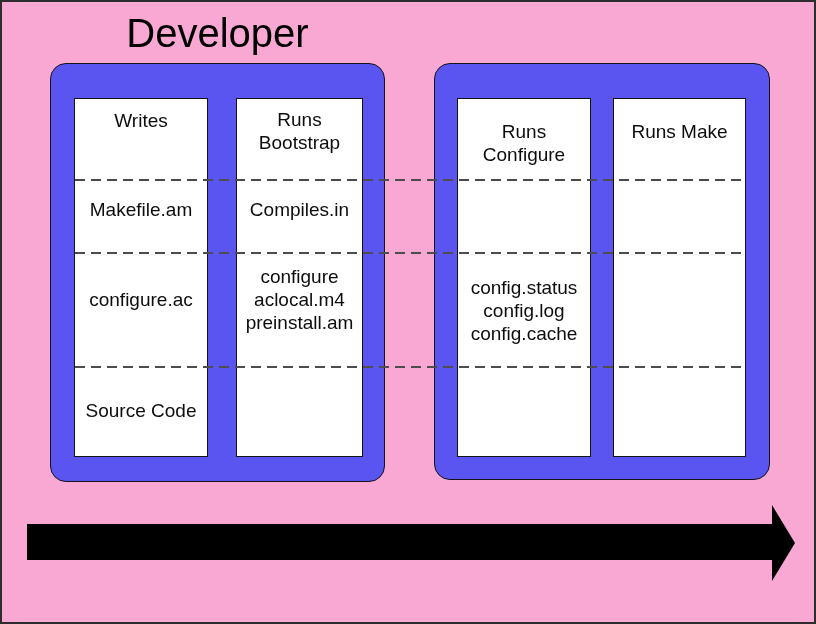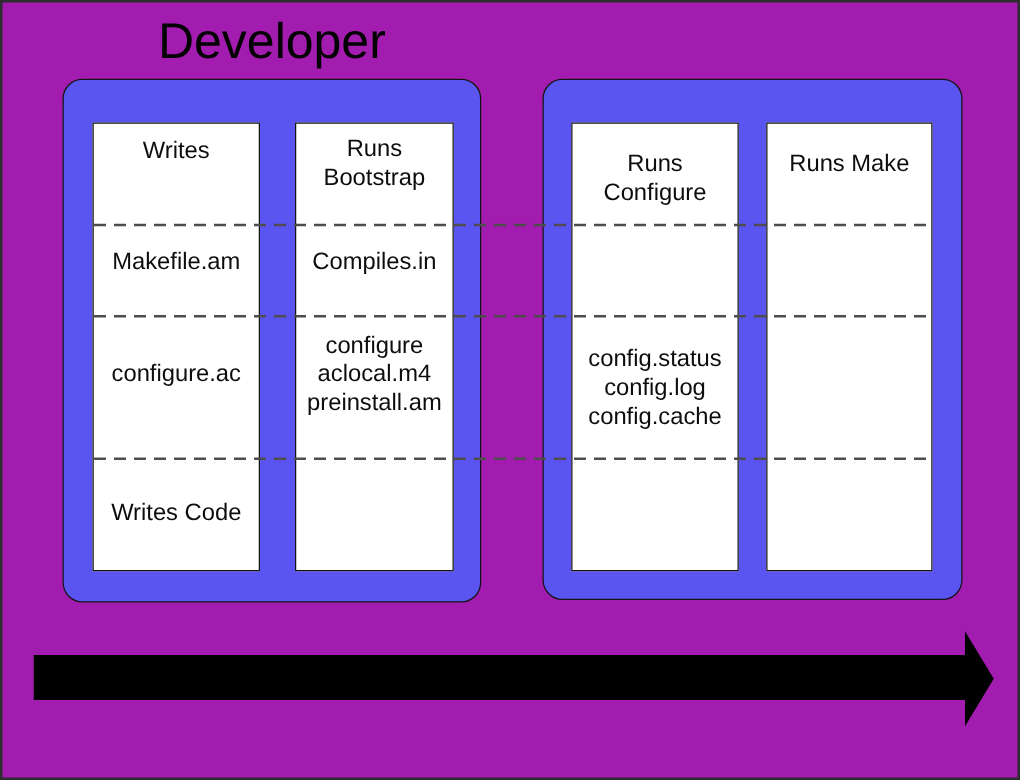--- a/index.html
+++ b/index.html
@@ -1,18 +1,18 @@
 <!DOCTYPE html>
 <html><head>
 <meta charset="utf-8">
 <style>
   html,body { margin:0; padding:0; background:#fff; }
   .canvas {
     position:relative; width:816px; height:624px; box-sizing:border-box;
-    background:#a21caf; border:2px solid #2d2d2d; overflow:hidden;
+    background:#f9a8d4; border:2px solid #2d2d2d; overflow:hidden;
     font-family:"Liberation Sans", sans-serif; color:#000;
   }
   .title {
     position:absolute; top:8px; font-size:40px; line-height:46px;
     text-align:center; color:#000; z-index:4;
   }
   .title.dev { left:48px; width:335px; }
   .title.usr { left:432px; width:336px; }
   .panel {
     position:absolute; background:#5a55f0; border:1px solid #141414;
@@ -75,21 +75,21 @@
   <div class="col c3"></div>
   <div class="col c4"></div>
 
   <div class="dash r1"></div>
   <div class="dash r2"></div>
   <div class="dash r3"></div>
 
   <div class="cell x1 c1r1">Writes</div>
   <div class="cell x1 c1r2">Makefile.am</div>
   <div class="cell x1 c1r3">configure.ac</div>
-  <div class="cell x1 c1r4">Writes Code</div>
+  <div class="cell x1 c1r4">Source Code</div>
 
   <div class="cell x2 c2r1">Runs
 Bootstrap</div>
   <div class="cell x2 c2r2">Compiles.in</div>
   <div class="cell x2 c2r3">configure
 aclocal.m4
 preinstall.am</div>
 
   <div class="cell x3 c3r1">Runs
 Configure</div>

